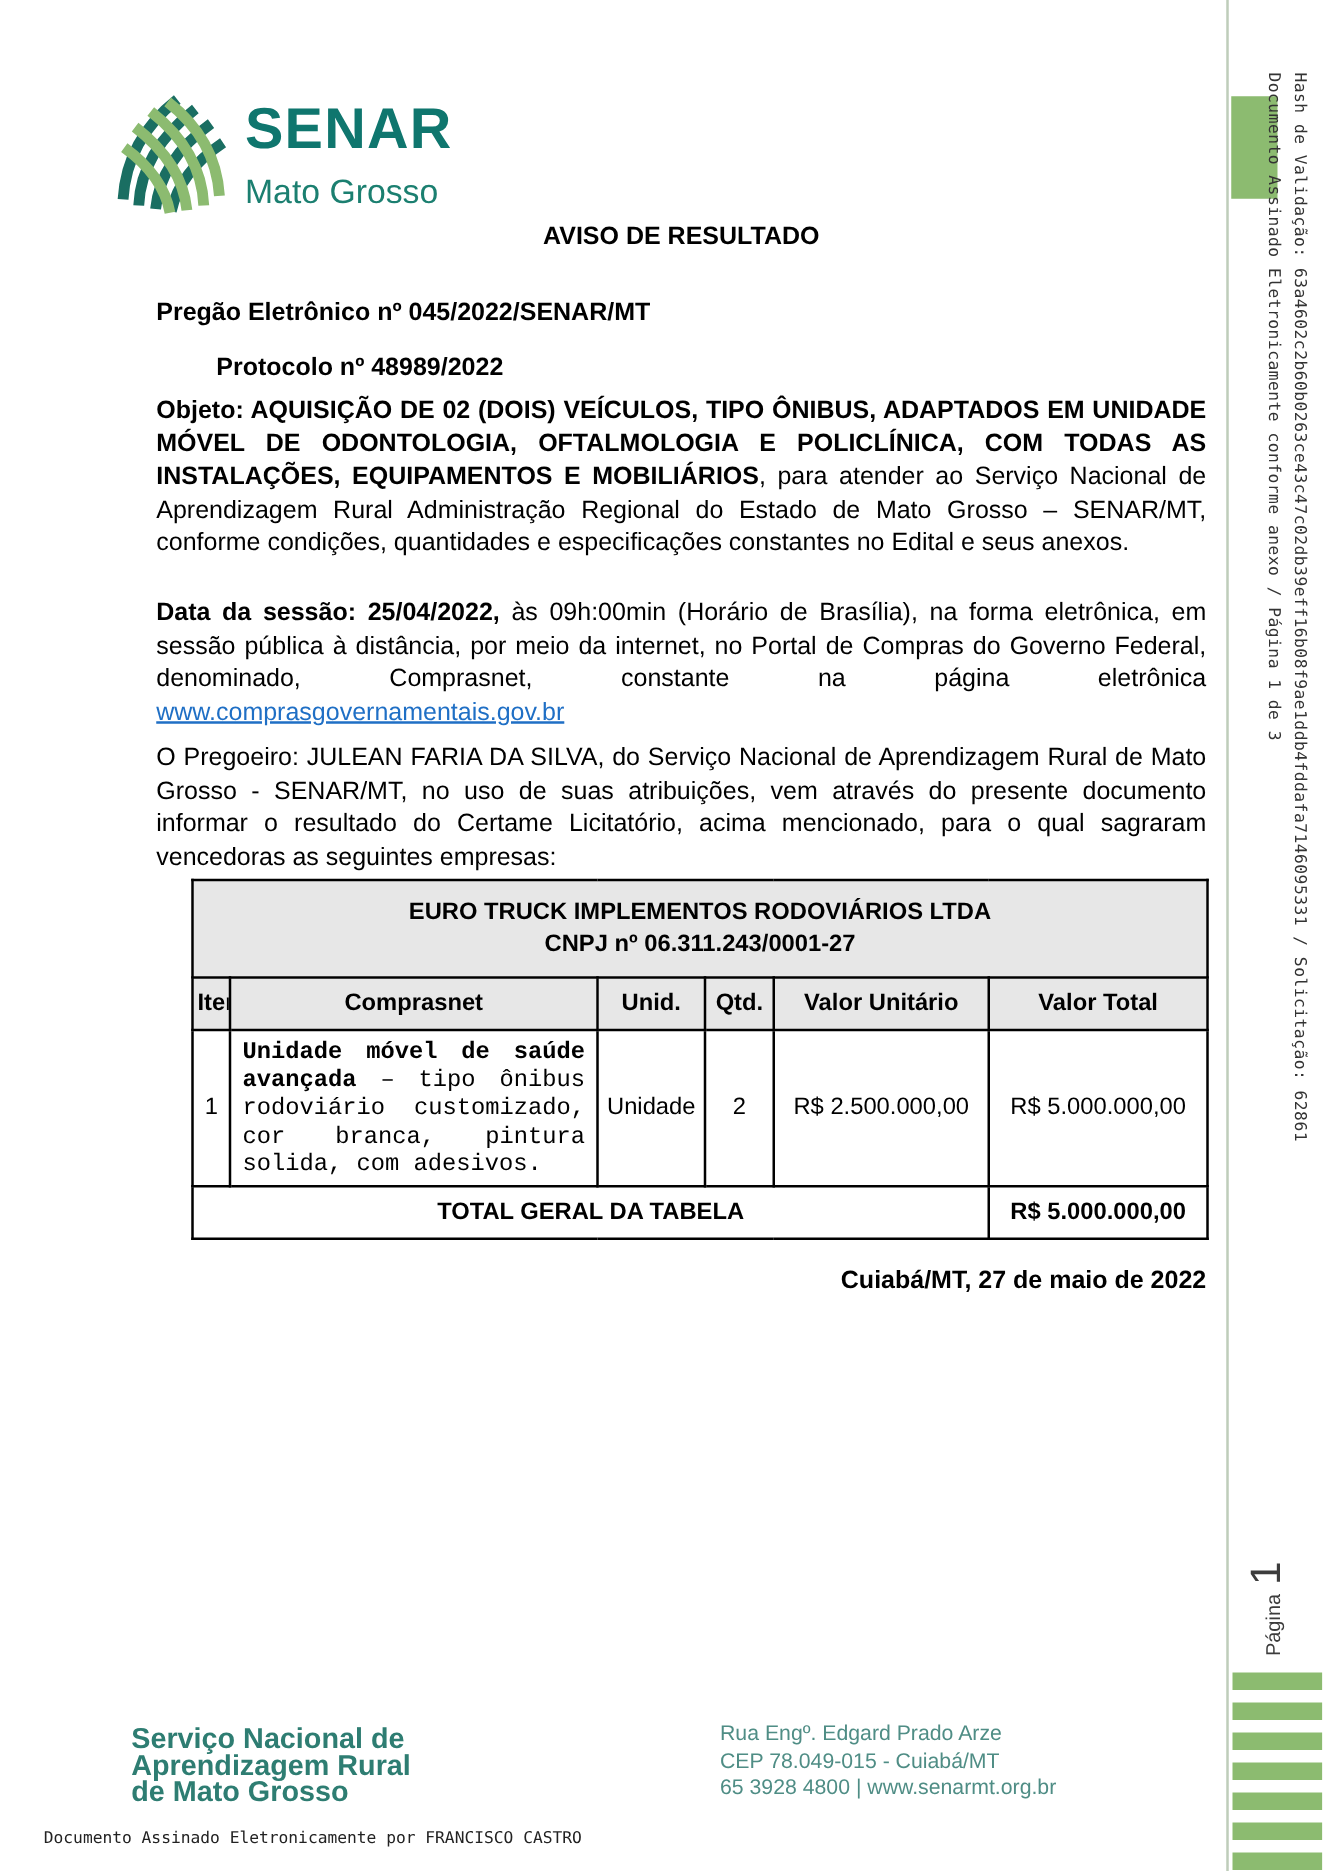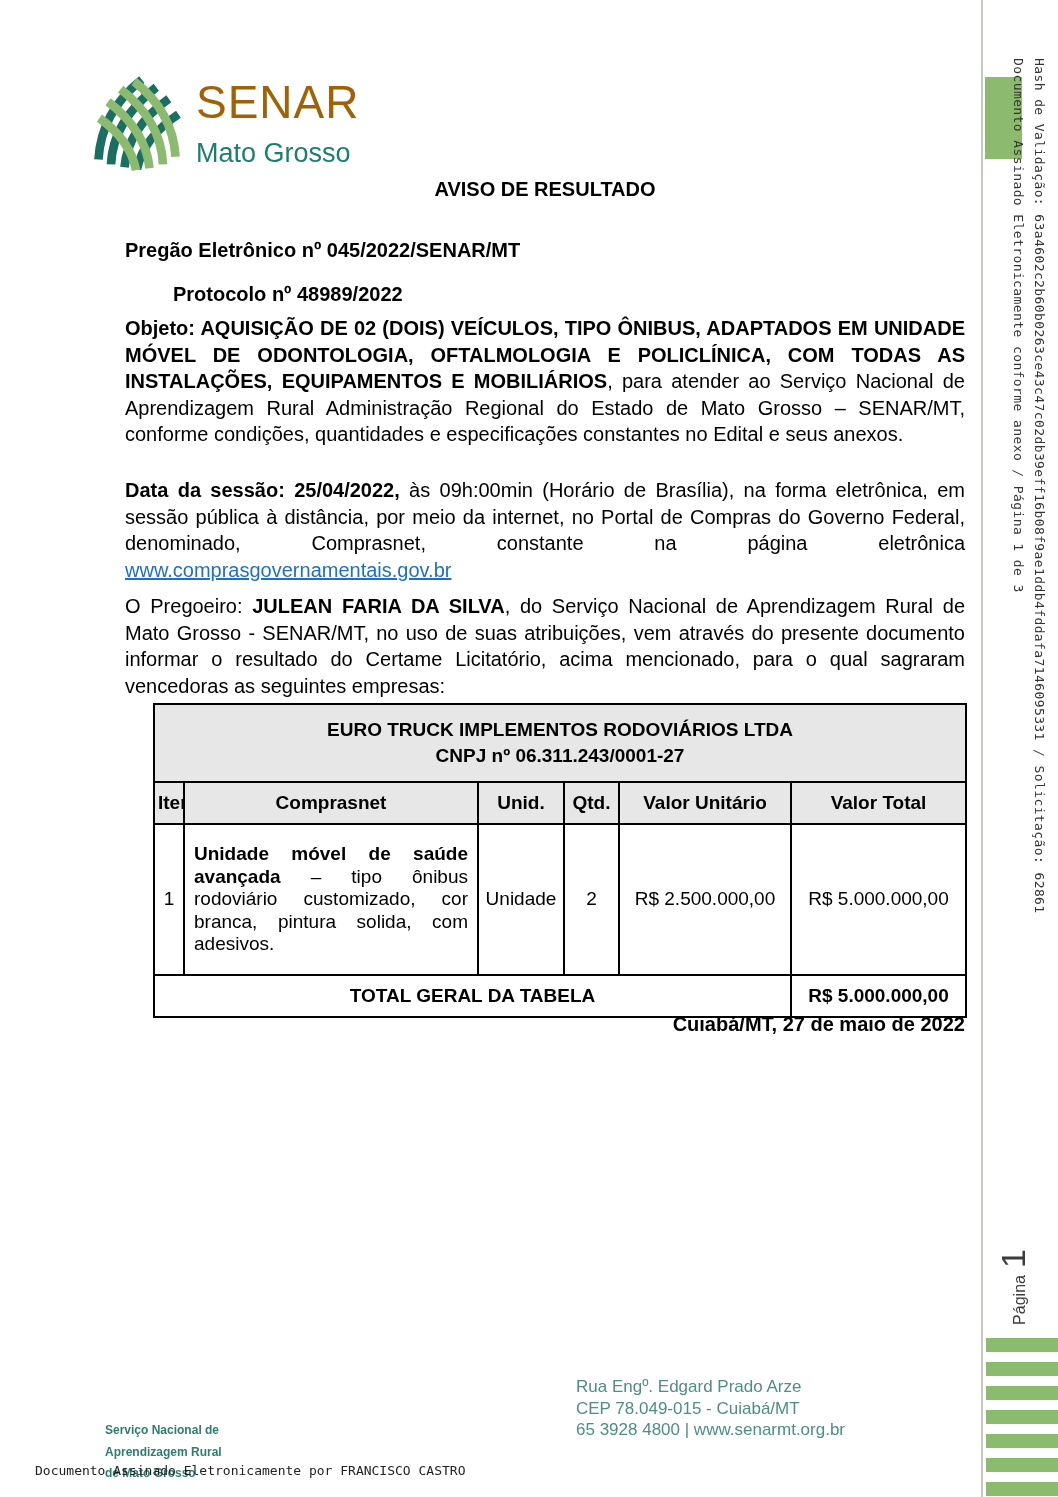--- a/index.html
+++ b/index.html
@@ -3,21 +3,21 @@
 <meta charset="utf-8">
 <style>
   html,body{margin:0;padding:0;background:#fff;}
   .page{position:relative;width:1058px;height:1497px;background:#ffffff;overflow:hidden;
         font-family:"Liberation Sans",sans-serif;color:#000;}
 
   
   .logo-wrap{position:absolute;left:84px;top:68px;display:flex;align-items:flex-start;}
   .logo-svg{width:106px;height:106px;flex:0 0 auto;}
   .logo-text{margin-left:6px;padding-top:12px;}
-  .logo-name{font-size:46px;font-weight:normal;color:#a16207;line-height:44px;letter-spacing:1px;}
+  .logo-name{font-size:46px;font-weight:bold;color:#0f766e;line-height:44px;letter-spacing:1px;}
   .logo-region{font-size:27px;color:#1B7F70;line-height:30px;margin-top:14px;}
 
   
   .doc-title{position:absolute;left:125px;top:178px;width:840px;text-align:center;
              font-weight:bold;font-size:20px;}
   .h-line{position:absolute;left:125px;width:840px;font-weight:bold;font-size:20px;}
   .h-pregao{top:239px;}
   .h-protocolo{top:283px;margin-left:48px;}
   .para{position:absolute;left:125px;width:840px;text-align:justify;
         font-size:20px;line-height:26.6px;}
@@ -27,29 +27,29 @@
   .doc-link{color:#1F6FC5;text-decoration:underline;cursor:pointer;}
 
   
   table.result{position:absolute;left:153px;top:703px;width:812px;border-collapse:collapse;
                font-size:19px;table-layout:fixed;}
   table.result td{border:2px solid #000;overflow:hidden;}
   .cell-company{background:#E7E7E7;text-align:center;font-weight:bold;
                 padding:12px 8px;line-height:26px;}
   .cell-colhead{background:#E7E7E7;text-align:center;font-weight:bold;padding:9px 3px;}
   .cell-item,.cell-unid,.cell-qtd,.cell-unit,.cell-total{text-align:center;vertical-align:middle;}
-  .cell-desc{text-align:justify;vertical-align:top;padding:18px 9px;line-height:22.5px;}
+  .cell-desc{text-align:justify;vertical-align:top;padding:5px 9px;line-height:22.5px;font-family:Liberation Mono, monospace;}
   .cell-total-label{text-align:center;font-weight:bold;padding:9px 4px;}
   .cell-total-value{text-align:center;font-weight:bold;}
 
   .dateline{position:absolute;right:93px;top:1013px;font-weight:bold;font-size:20px;text-align:center;}
 
   
   .footer-org{position:absolute;left:105px;top:1380px;color:#2E7D72;font-weight:bold;
-              font-size:12px;line-height:21.5px;margin-top:40px;}
+              font-size:23px;line-height:21.5px;}
   .footer-address{position:absolute;left:576px;top:1376px;color:#4F8D85;
                   font-size:17px;line-height:21.5px;}
   .sig-line{position:absolute;left:35px;top:1463px;
             font-family:"DejaVu Sans Mono","Liberation Mono",monospace;
             font-size:13px;color:#222;}
 
   
   .margin-line{position:absolute;left:981px;top:0;width:2px;height:1497px;background:#BFCDBA;}
   .green-block{position:absolute;left:985px;top:77px;width:37px;height:82px;background:#8CBB70;}
   .vtext{position:absolute;top:58px;writing-mode:vertical-rl;
@@ -89,21 +89,21 @@
       <div class="logo-region">Mato Grosso</div>
     </div>
   </div>
 
   <div class="doc-title">AVISO DE RESULTADO</div>
   <div class="h-line h-pregao">Pregão Eletrônico nº 045/2022/SENAR/MT</div>
   <div class="h-line h-protocolo">Protocolo nº 48989/2022</div>
 
   <div class="para p-objeto"><span style="font-weight: bold;">Objeto: AQUISIÇÃO DE 02 (DOIS) VEÍCULOS, TIPO ÔNIBUS, ADAPTADOS EM UNIDADE MÓVEL DE ODONTOLOGIA, OFTALMOLOGIA E POLICLÍNICA, COM TODAS AS INSTALAÇÕES, EQUIPAMENTOS E MOBILIÁRIOS</span><span>, para atender ao Serviço Nacional de Aprendizagem Rural Administração Regional do Estado de Mato Grosso – SENAR/MT, conforme condições, quantidades e especificações constantes no Edital e seus anexos.</span></div>
   <div class="para p-sessao"><span style="font-weight: bold;">Data da sessão: 25/04/2022,</span><span> às 09h:00min (Horário de Brasília), na forma eletrônica, em sessão pública à distância, por meio da internet, no Portal de Compras do Governo Federal, denominado, Comprasnet, constante na página eletrônica </span><a class="doc-link">www.comprasgovernamentais.gov.br</a></div>
-  <div class="para p-pregoeiro"><span>O Pregoeiro: </span><span style="font-weight: bold;">JULEAN FARIA DA SILVA</span><span>, do Serviço Nacional de Aprendizagem Rural de Mato Grosso - SENAR/MT, no uso de suas atribuições, vem através do presente documento informar o resultado do Certame Licitatório, acima mencionado, para o qual sagraram vencedoras as seguintes empresas:</span></div>
+  <div class="para p-pregoeiro"><span>O Pregoeiro: </span><span style="font-weight: normal;">JULEAN FARIA DA SILVA</span><span>, do Serviço Nacional de Aprendizagem Rural de Mato Grosso - SENAR/MT, no uso de suas atribuições, vem através do presente documento informar o resultado do Certame Licitatório, acima mencionado, para o qual sagraram vencedoras as seguintes empresas:</span></div>
 
   <table class="result">
     <colgroup>
       <col style="width:30px">
         <col style="width:294px">
         <col style="width:86px">
       <col style="width:55px">
         <col style="width:172px">
         <col style="width:175px">
     </colgroup>

